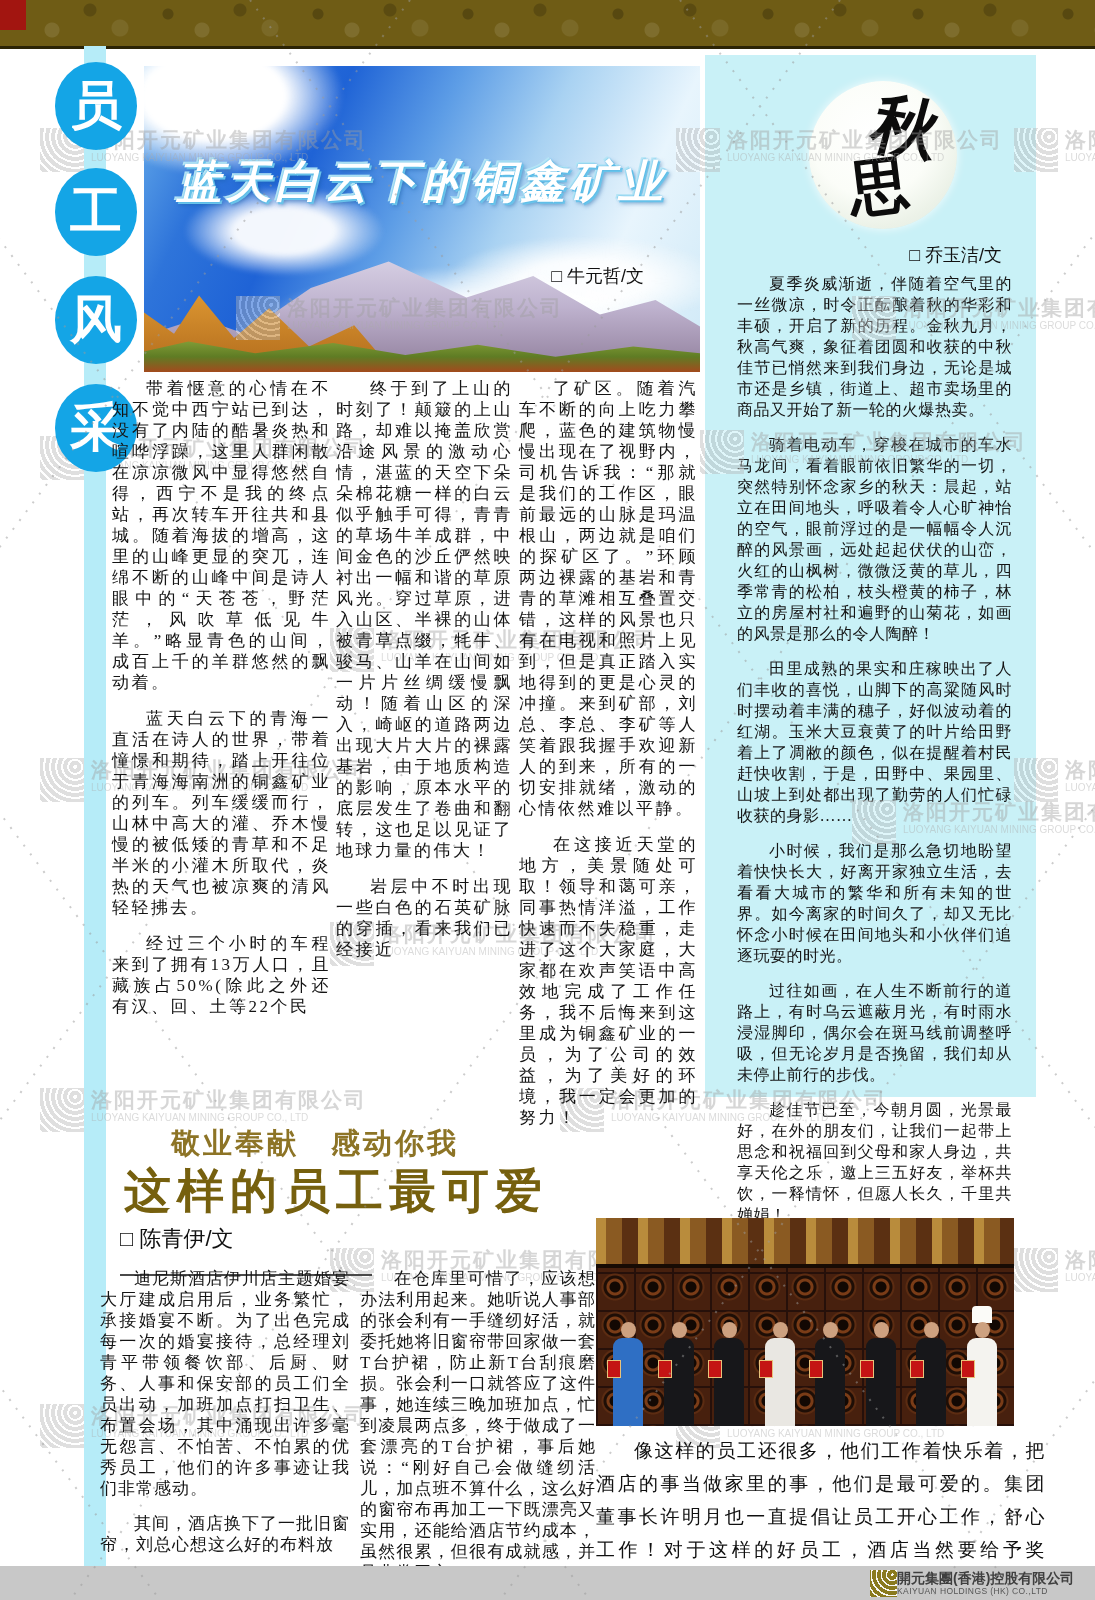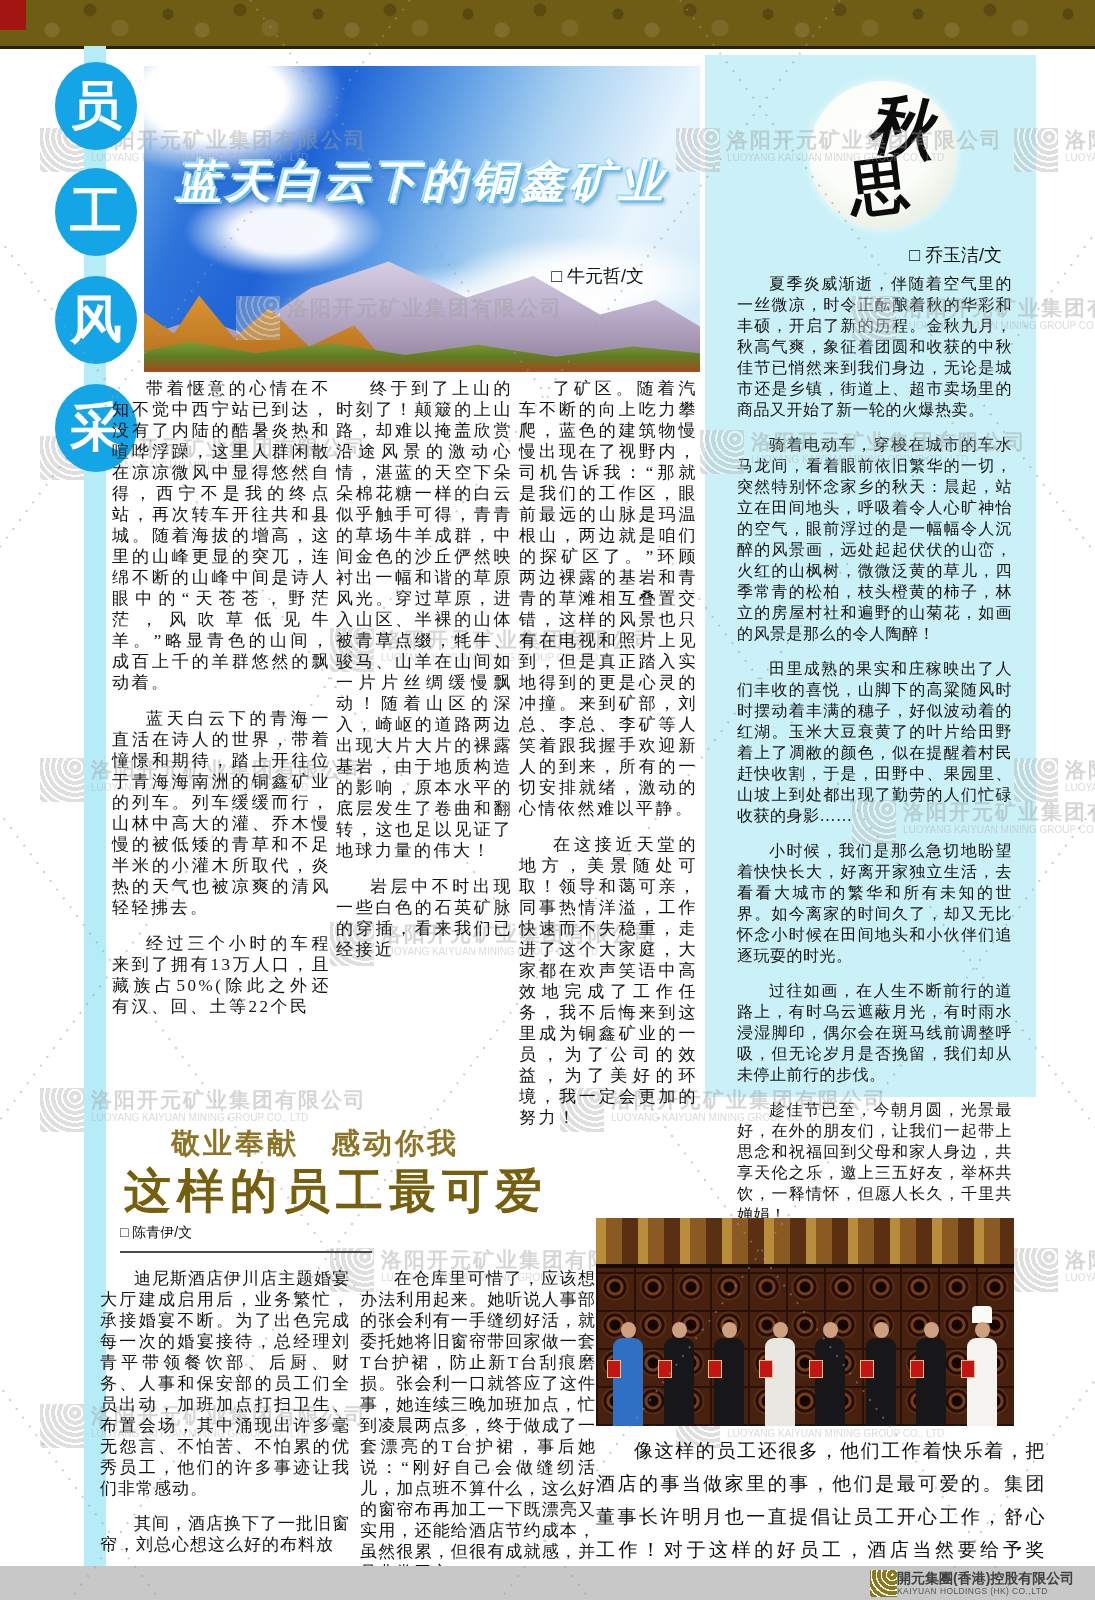--- a/index.html
+++ b/index.html
@@ -58,22 +58,22 @@
   .panel-byline{position:absolute;right:34px;top:188px;font-size:18px;color:#111;
     font-family:"Liberation Sans",sans-serif;}
   .panel-body{position:absolute;left:16px;top:218px;width:291px;font-size:16px;line-height:21px;
     letter-spacing:.5px;text-align:justify;color:#141414;}
   .panel-body p{margin:0 0 14px 16px;text-indent:2em;}
   
   .kicker{position:absolute;left:131px;top:1124px;z-index:2;font-family:"Liberation Sans",sans-serif;
     font-weight:bold;font-size:29px;letter-spacing:3px;color:#8d7426;margin-left:40px;}
   .big-title{position:absolute;left:124px;top:1160px;z-index:2;font-family:"Liberation Serif",serif;
     font-weight:bold;font-size:47px;letter-spacing:6px;color:#76600e;}
-  .a3-byline{position:absolute;left:120px;top:1224px;z-index:2;font-size:14px;color:#111;
-    font-family:"Liberation Sans",sans-serif;border-bottom:2px solid #4a4a4a;width:252px;padding-bottom:9px;}
+  .a3-byline{position:absolute;left:120px;top:1224px;z-index:2;font-size:22px;color:#111;
+    font-family:"Liberation Sans",sans-serif;border-bottom:2px solid #4a4a4a;width:252px;padding-bottom:20px;}
   .a3col{position:absolute;top:1262px;z-index:2;font-size:17px;line-height:21px;letter-spacing:1px;
     text-align:justify;color:#141414;margin-top:6px;}
   .a3col p{margin:0 0 14px 0;text-indent:2em;}
   .a3c1{left:100px;width:250px;}
   .a3c2{left:360px;width:236px;}
   .a3-caption{position:absolute;left:596px;top:1434px;width:450px;z-index:2;font-size:19px;
     line-height:33px;letter-spacing:1.5px;text-align:justify;text-indent:2em;color:#101010;}
   
   .photo{position:absolute;left:596px;top:1218px;width:418px;height:208px;overflow:hidden;z-index:2;
     background:#2a140b;}

